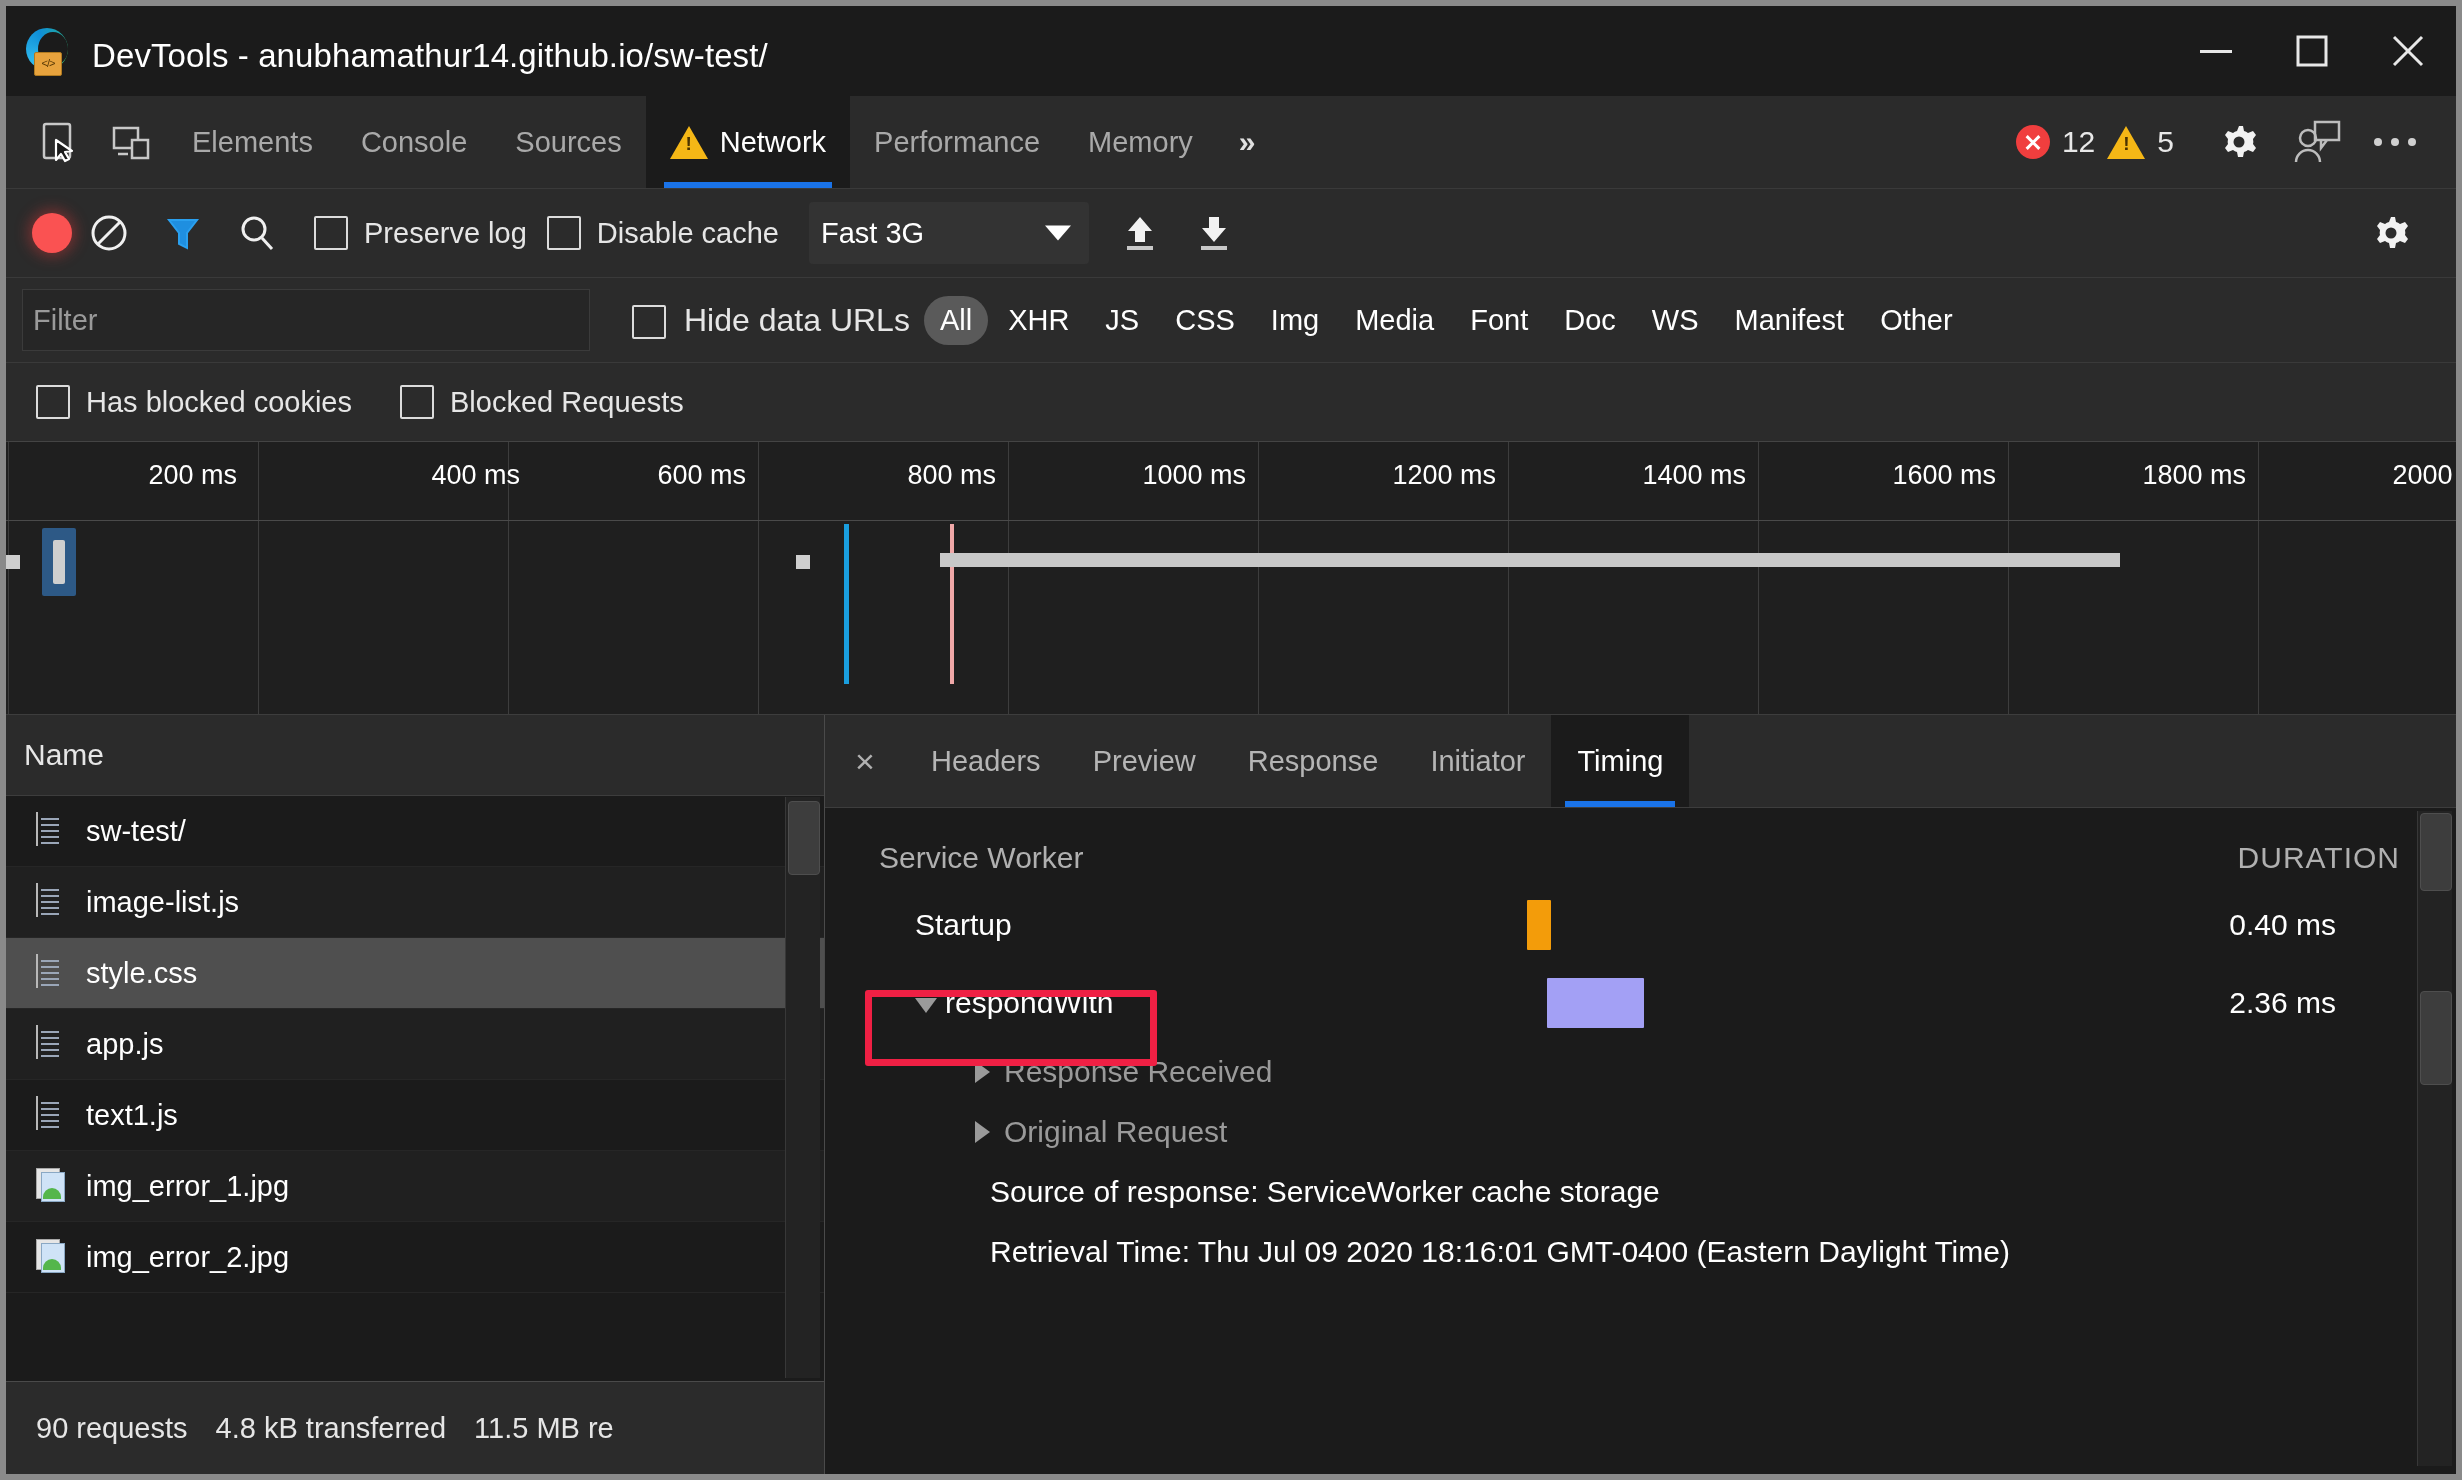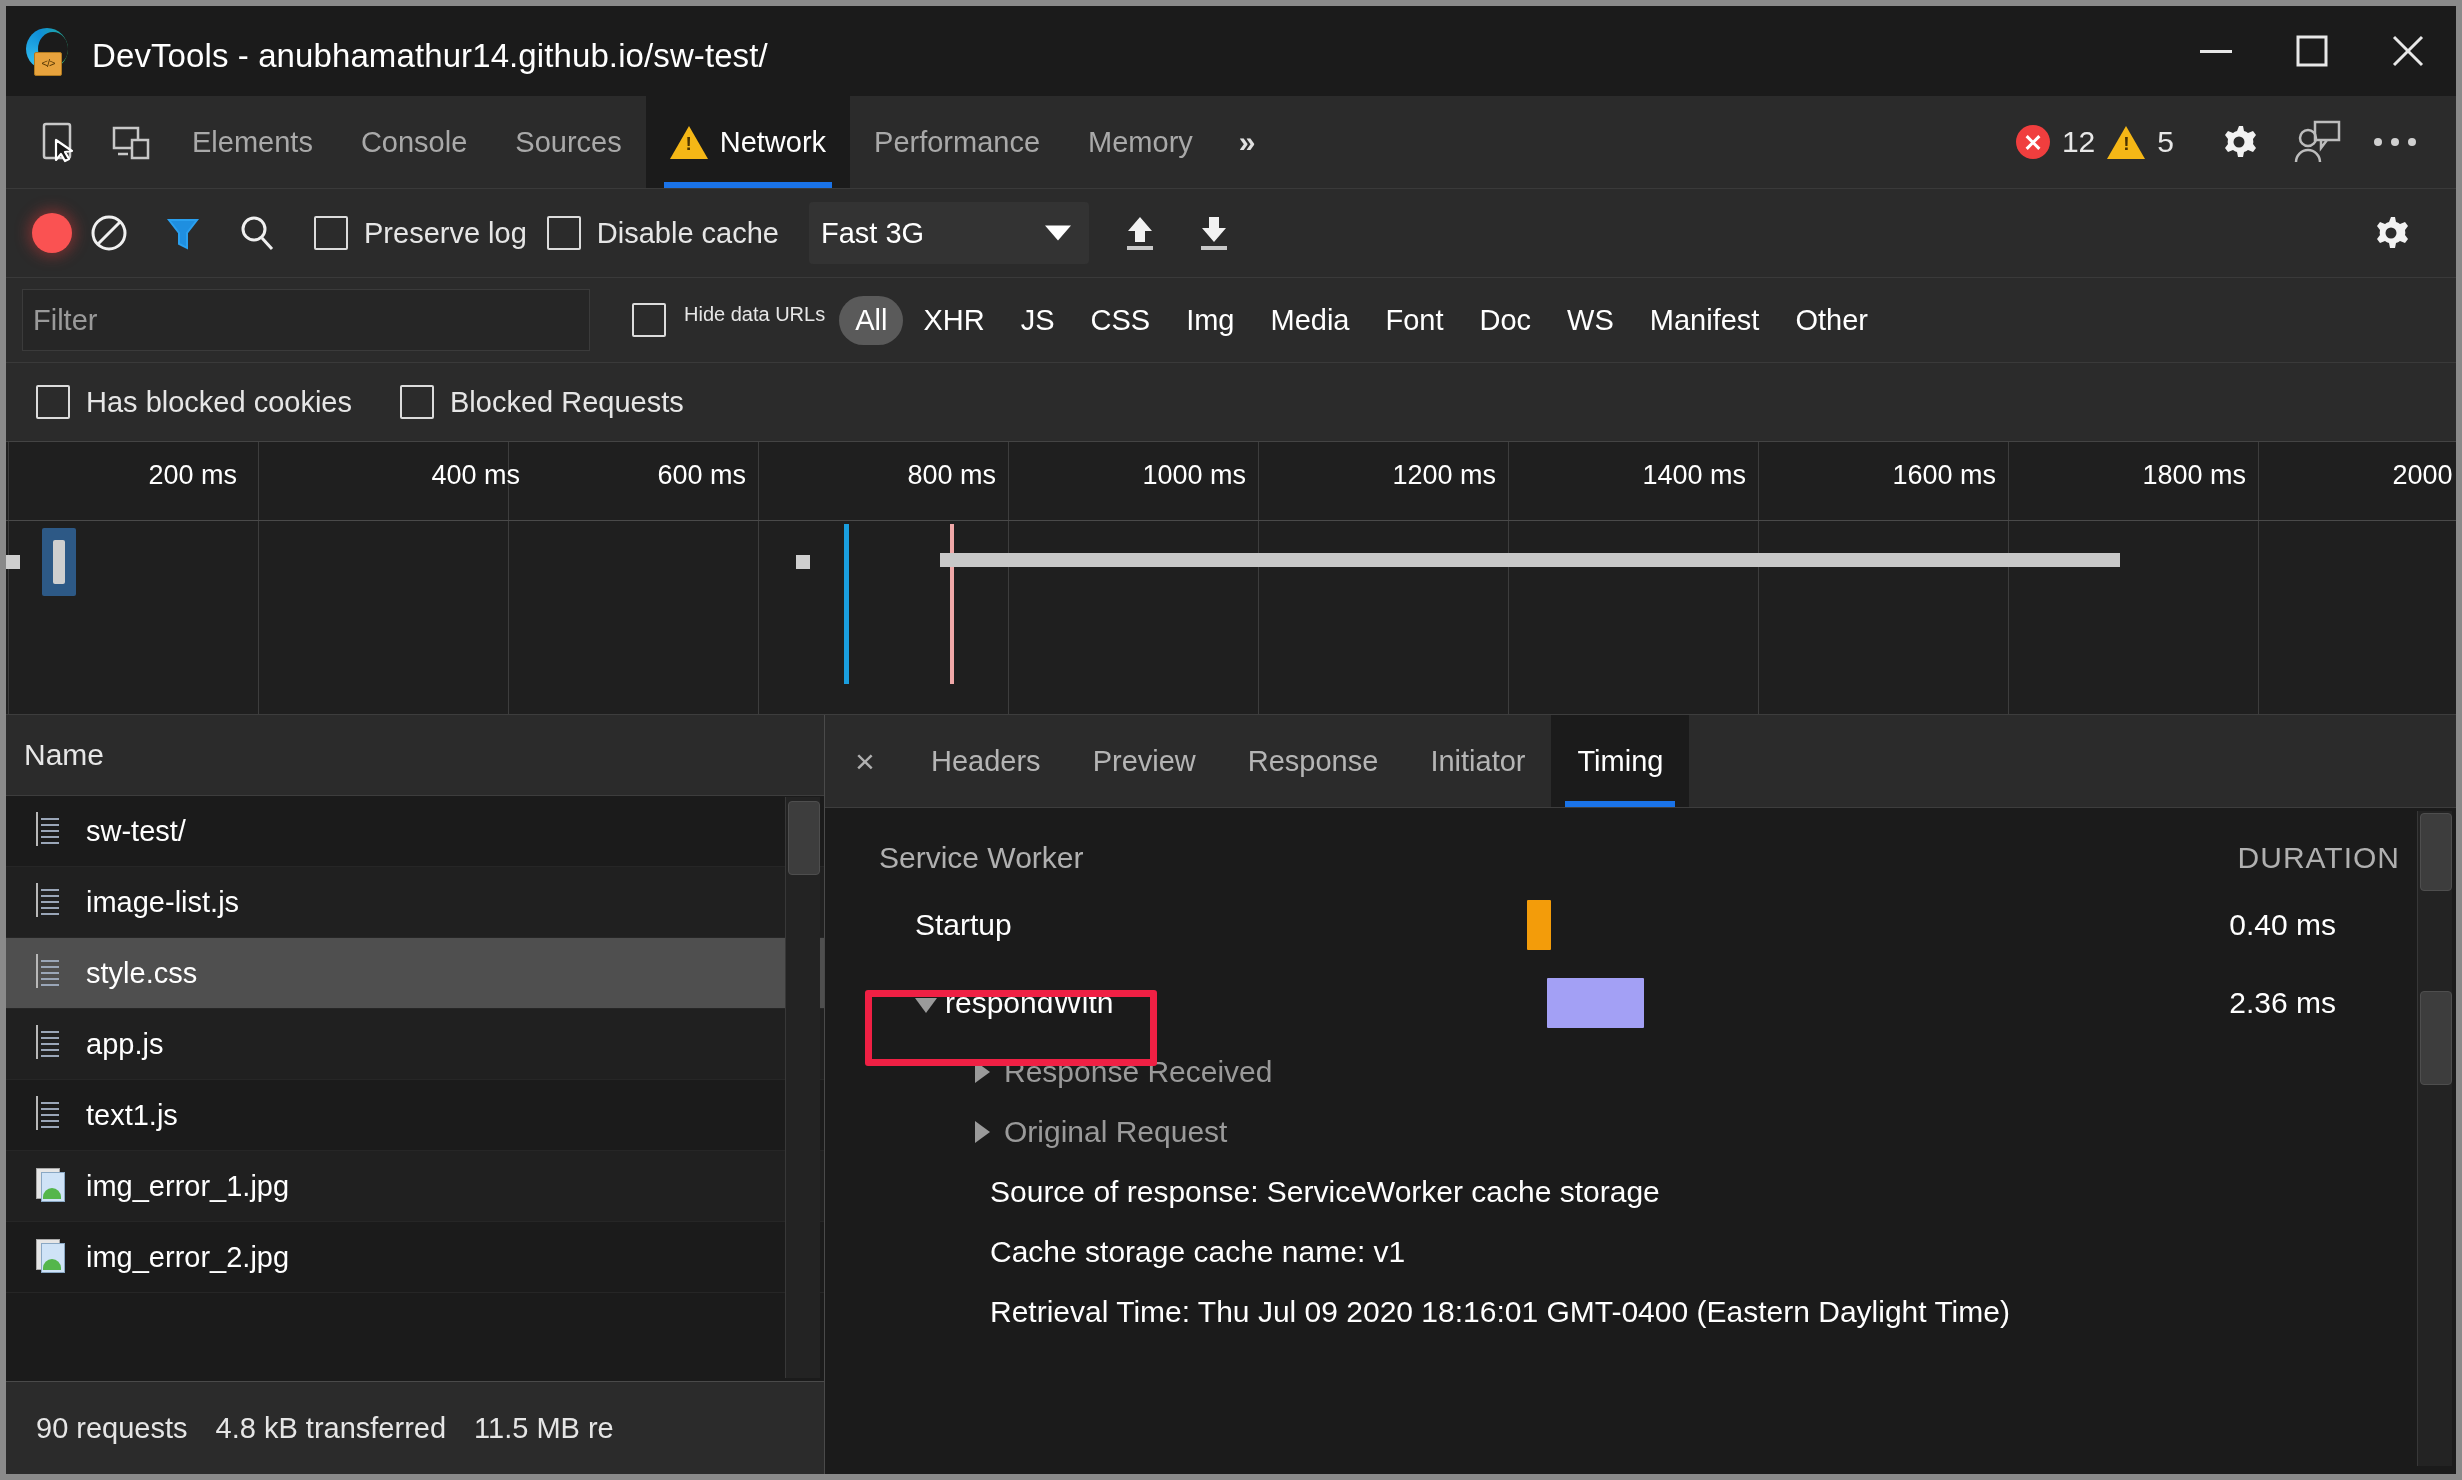--- a/index.html
+++ b/index.html
@@ -198,23 +198,23 @@
     margin-left: 16px;
     width: 568px; height: 62px;
     background: #262626;
     border: 1px solid #3b3b3b;
     color: #9a9a9a; font-size: 29px;
     display: flex; align-items: center;
     padding-left: 10px;
     box-sizing: border-box;
   }
   .hide-data {
-    display: flex; align-items: flex-start; gap: 18px;
+    display: flex; align-items: flex-end; gap: 18px;
     margin-left: 42px;
-    color: #e6e6e6; font-size: 20px; white-space: nowrap;
+    color: #e6e6e6; font-size: 32px; white-space: nowrap;
   }
   .type-pills {
     display: flex; align-items: flex-start; gap: 4px;
     margin-left: 14px;
   }
   .pill {
     color: #ffffff; font-size: 29px;
     padding: 8px 16px; border-radius: 28px;
     white-space: nowrap;
   }
@@ -764,21 +764,20 @@
         <div class="sub-row">
           <span class="tri"></span>
           <span>Response Received</span>
         </div>
         <div class="sub-row">
           <span class="tri"></span>
           <span>Original Request</span>
         </div>
 
         <div class="info-row">Source of response: ServiceWorker cache storage</div>
-        <div class="info-row">Cache storage cache name: v1</div>
         <div class="info-row">Retrieval Time: Thu Jul 09 2020 18:16:01 GMT-0400 (Eastern Daylight Time)</div>
 
         <div class="highlight-box"></div>
       </div>
 
       <div class="right-scroll">
         <div class="thumb-a"></div>
         <div class="thumb-b"></div>
       </div>
     </div>

